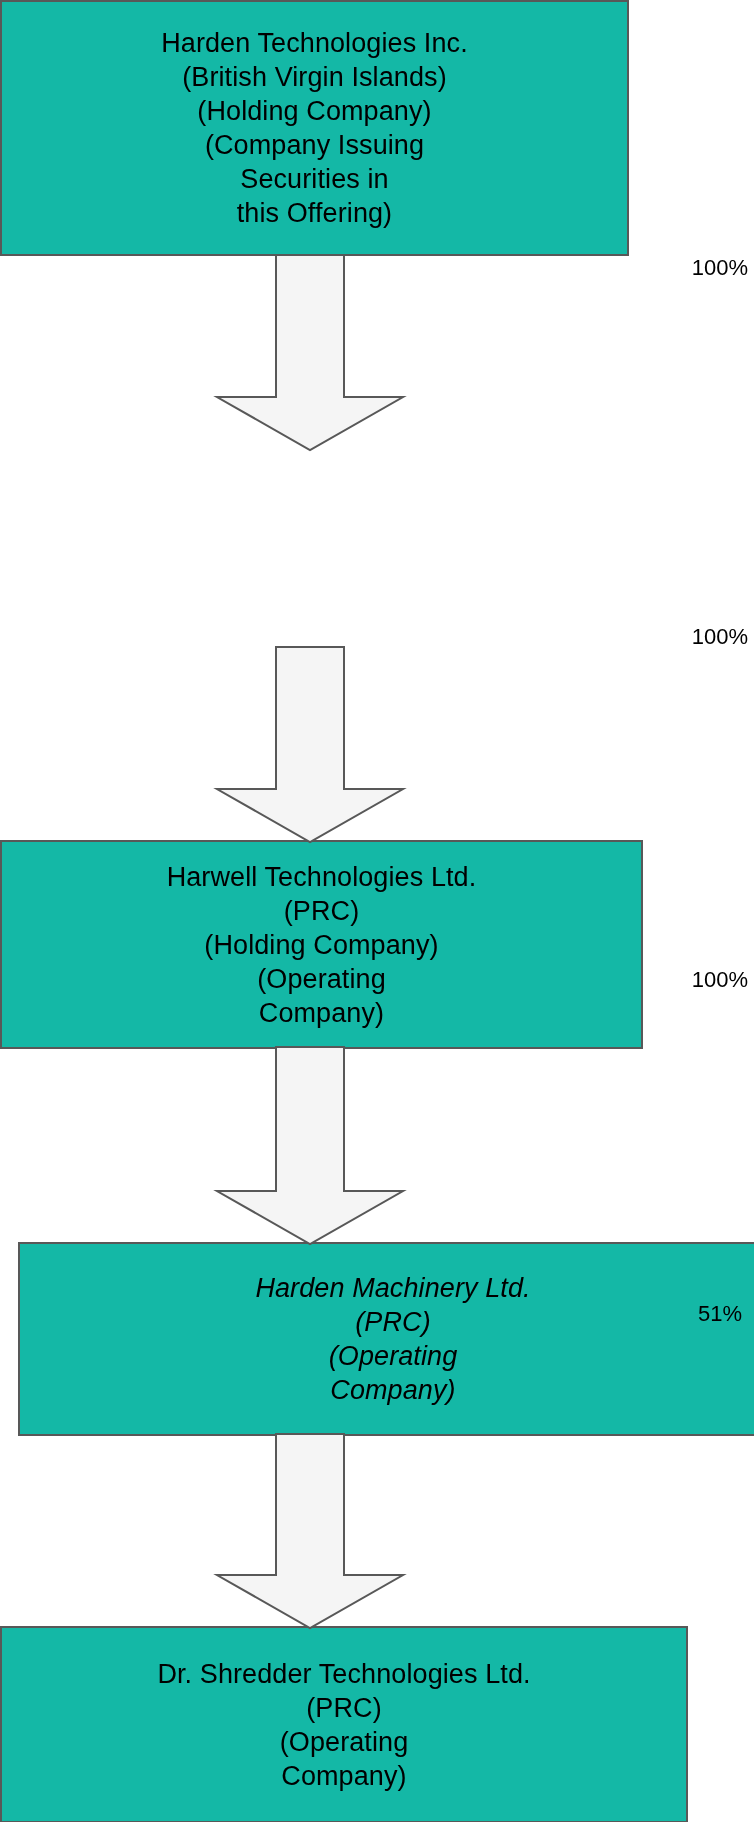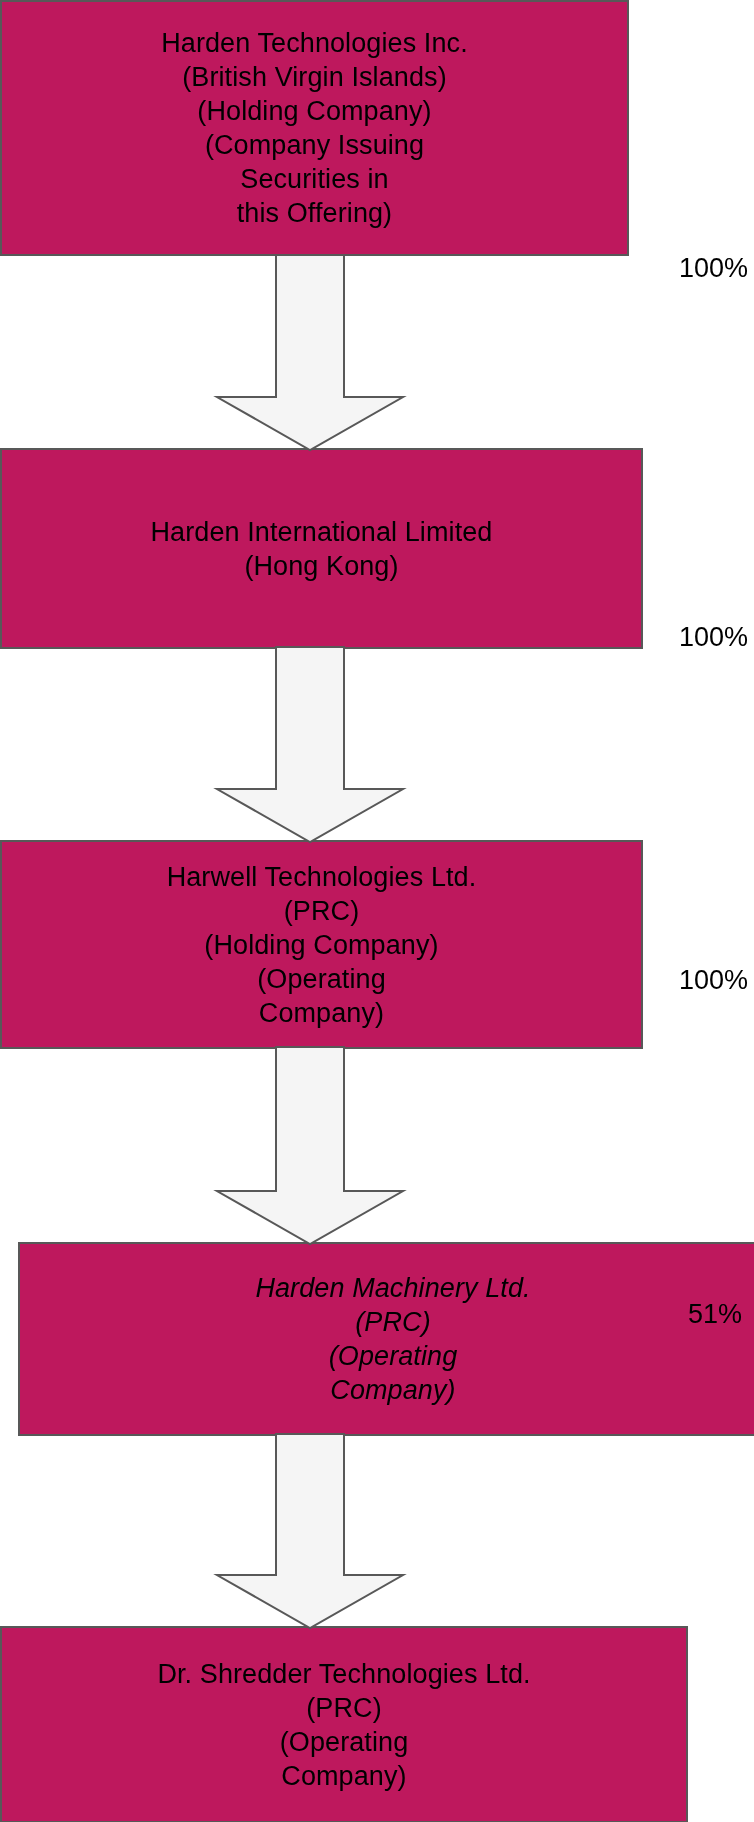--- a/index.html
+++ b/index.html
@@ -14,37 +14,37 @@
   #chart-root {
     position: relative;
     width: 754px;
     height: 1822px;
     overflow: hidden;
     background: #ffffff;
   }
   .org-box {
     position: absolute;
     box-sizing: border-box;
-    background: #be185d;
+    background: #14b8a6;
     border: 2px solid #585858;
     display: flex;
     align-items: center;
     justify-content: center;
     text-align: center;
   }
   .org-box-text {
     font-size: 27px;
     line-height: 34px;
     color: #000000;
     white-space: pre-line;
     letter-spacing: 0.1px;
   }
   .pct-label {
     position: absolute;
-    font-size: 27px;
+    font-size: 22px;
     line-height: 30px;
     color: #000000;
     text-align: right;
     white-space: nowrap;
   }
   .arrow-connector {
     position: absolute;
     overflow: visible;
   }
   .arrow-shape {
@@ -79,24 +79,20 @@
 
   <div class="org-box" id="box-0">
     <div class="org-box-text">Harden Technologies Inc.
 (British Virgin Islands)
 (Holding Company)
 (Company Issuing
 Securities in
 this Offering)</div>
   </div>
 
-  <div class="org-box" id="box-1">
-    <div class="org-box-text">Harden International Limited
-(Hong Kong)</div>
-  </div>
 
   <div class="org-box" id="box-2">
     <div class="org-box-text">Harwell Technologies Ltd.
 (PRC)
 (Holding Company)
 (Operating
 Company)</div>
   </div>
 
   <div class="org-box" id="box-3">

